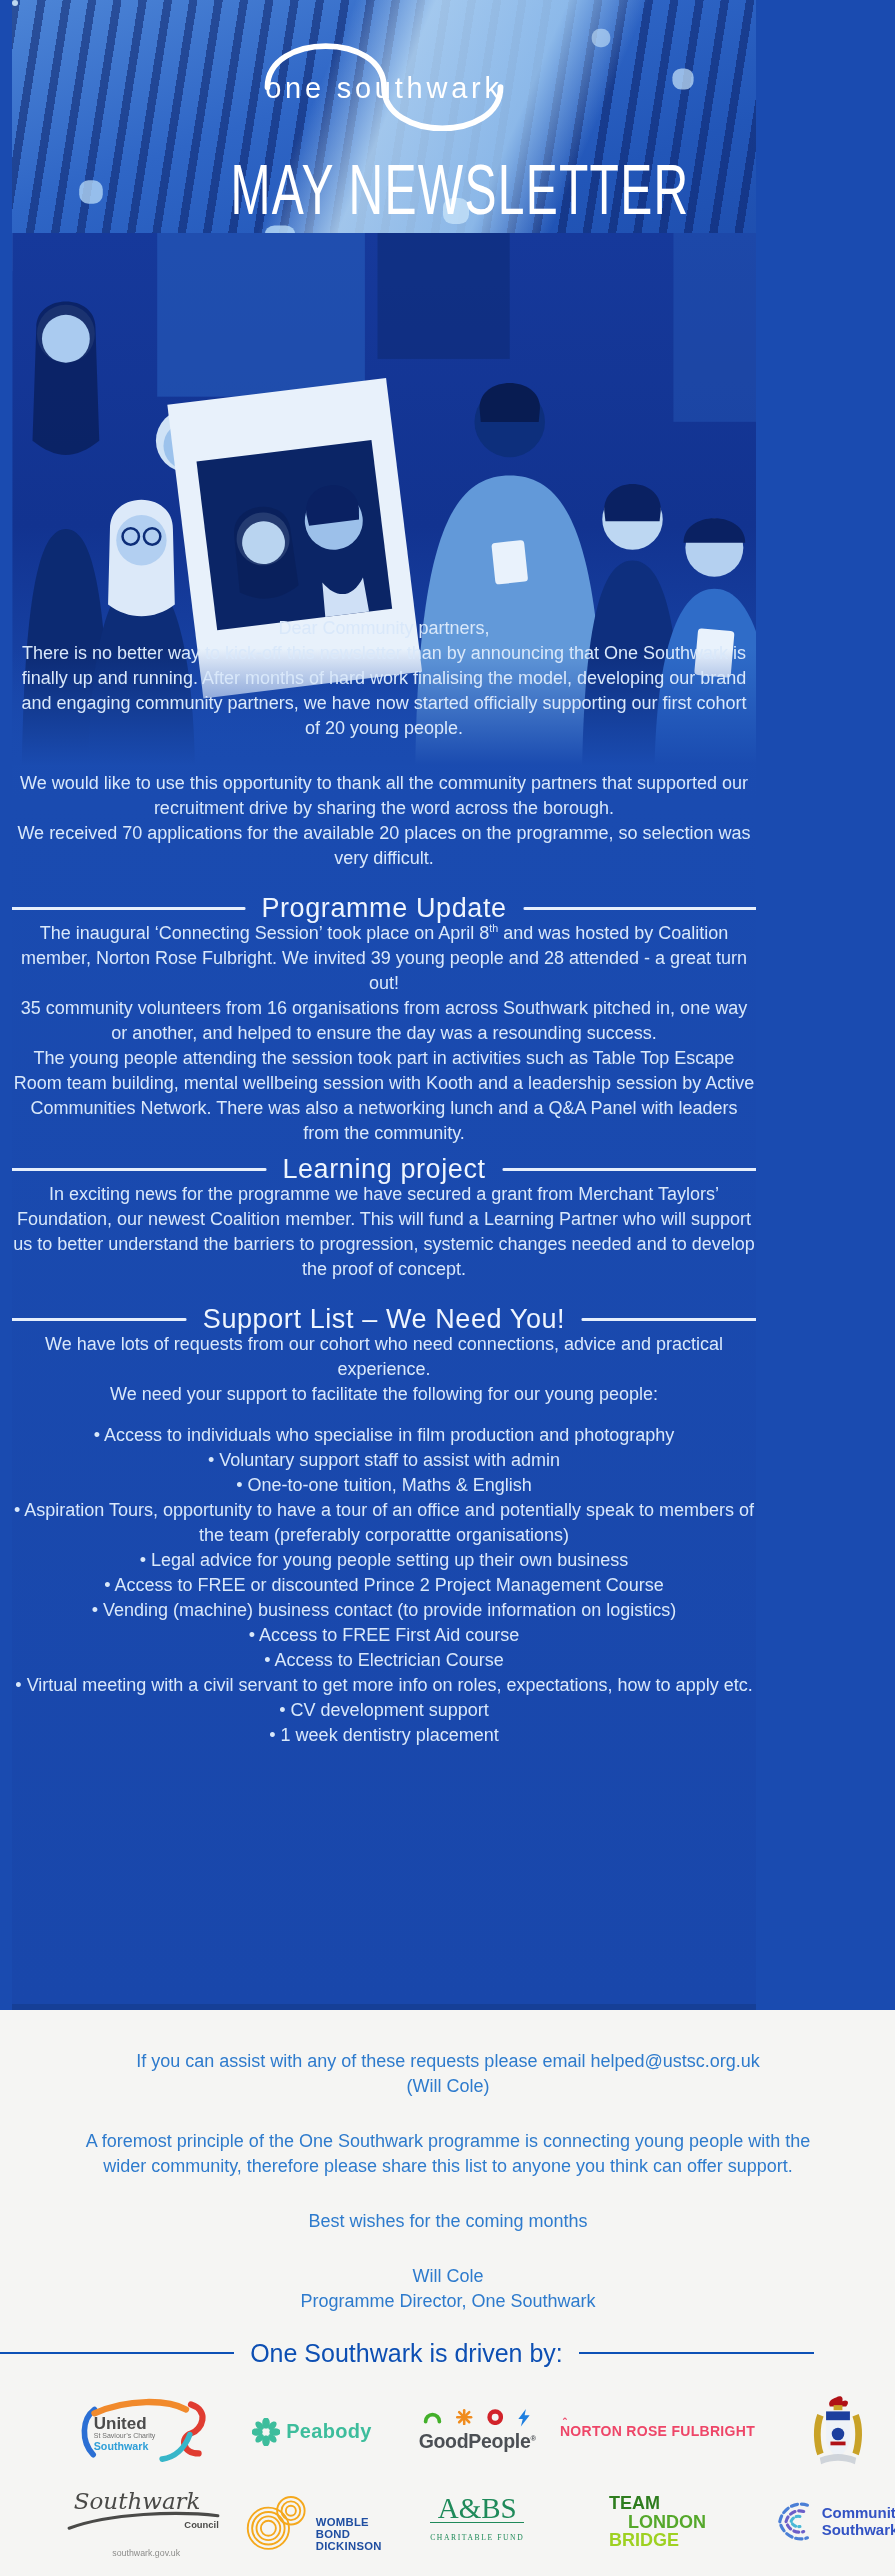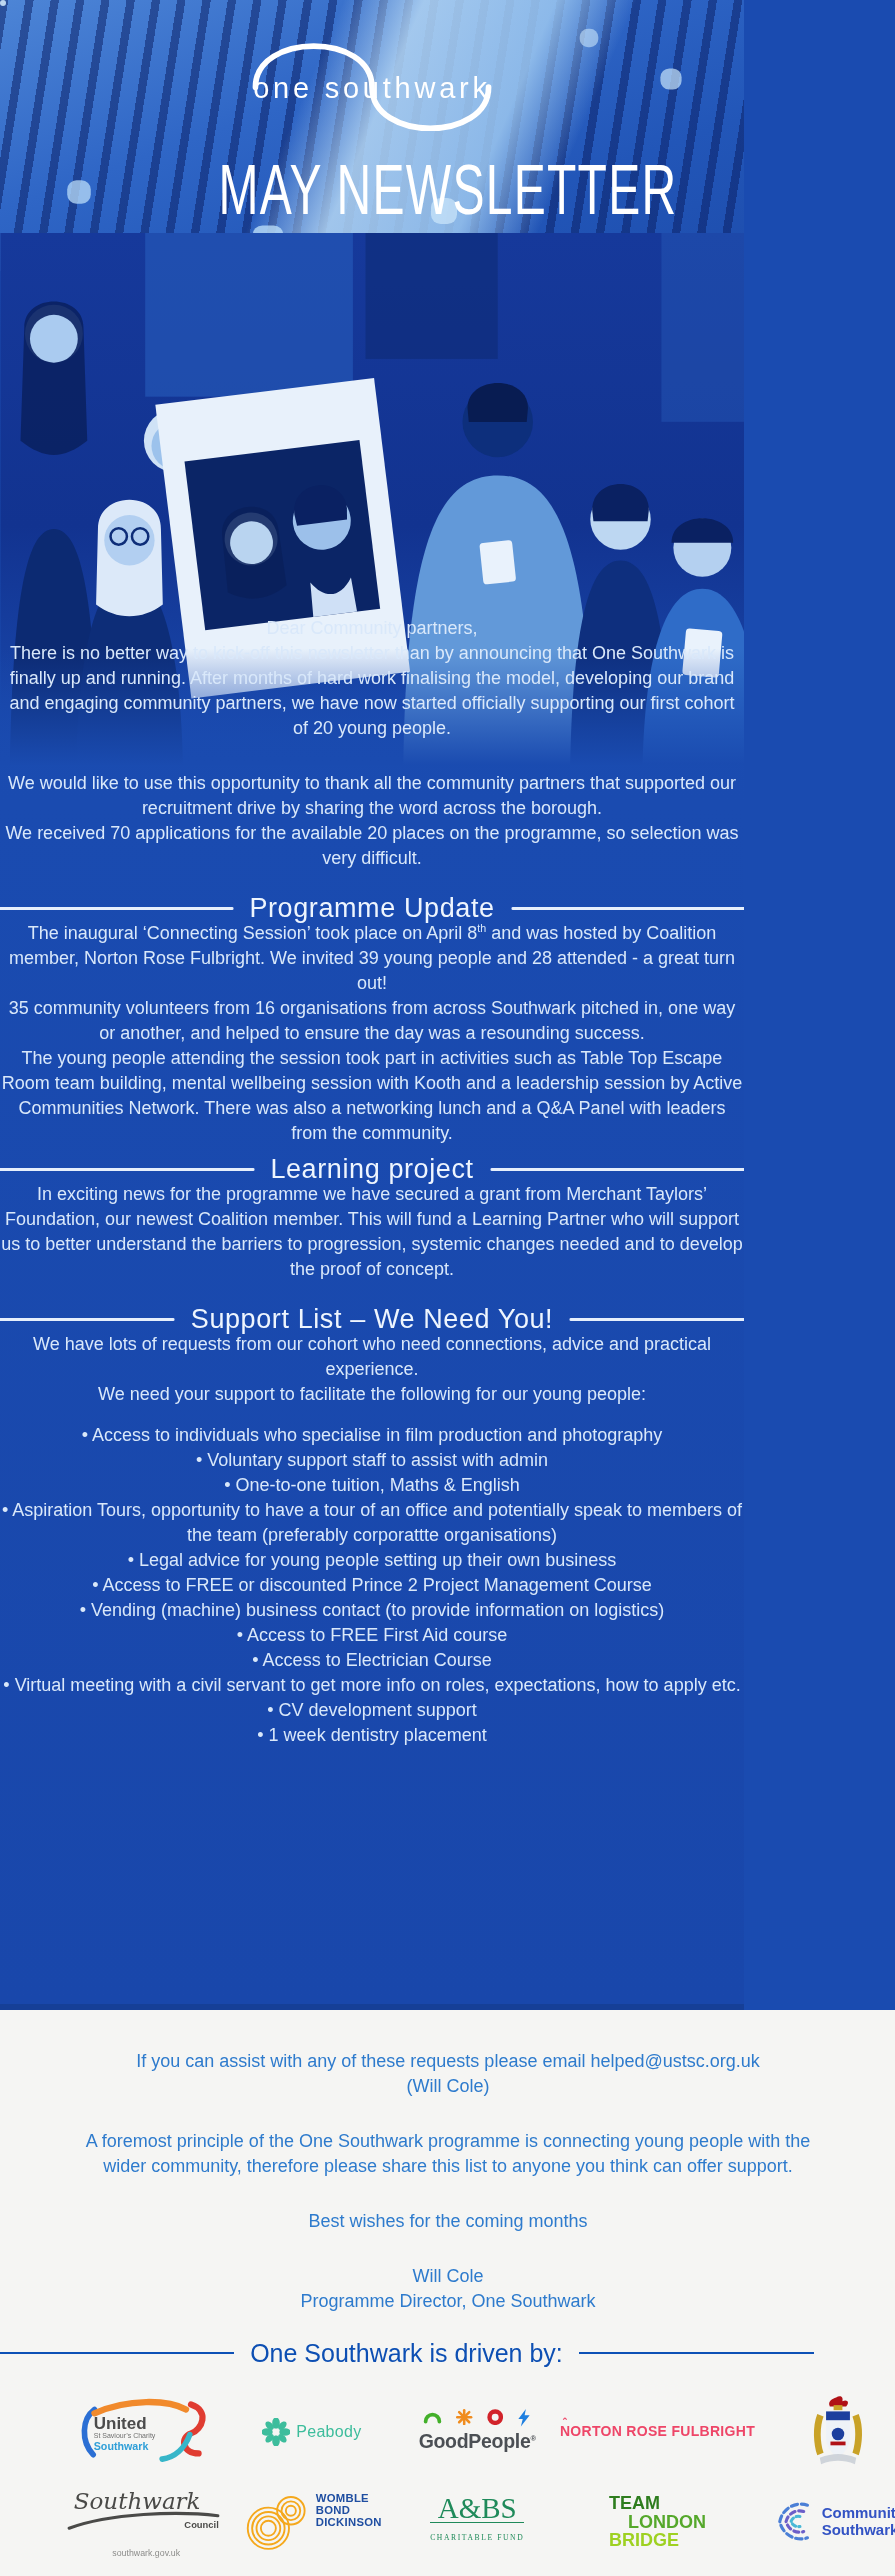--- a/index.html
+++ b/index.html
@@ -3,21 +3,21 @@
 <meta charset="utf-8">
 <style>
   html,body{margin:0;padding:0;background:#888;}
   .page{
     position:relative;width:896px;height:2576px;margin:0 auto;
     background:#1a4bb0;overflow:hidden;
     font-family:"Liberation Sans", sans-serif;
   }
   
   .blue-section{
-    position:absolute;top:0;left:0;width:744px;height:2010px;
+    position:absolute;top:0;left:12px;width:744px;height:2010px;
     background:linear-gradient(180deg,#1e55bb 0%,#1a4bb0 40%,#1947ab 100%);
     border-bottom:6.3px solid #163f97;box-sizing:border-box;overflow:hidden;
   }
   
   .ceiling{
     position:absolute;top:0;left:0;width:896px;height:271px;
     background:
       linear-gradient(113deg, rgba(182,216,244,0) 34%, rgba(182,216,244,.85) 42%, rgba(157,200,240,.85) 55%, rgba(182,216,244,0) 63%),
       repeating-linear-gradient(99deg, rgba(9,28,96,.50) 0 8.2px, rgba(9,28,96,0) 8.2px 25px),
       linear-gradient(160deg,#4d85d6 0%,#2f66c6 35%,#2256b8 65%,#1c4aa9 100%);
@@ -76,39 +76,39 @@
     width:857px;margin:29px auto 0;row-gap:16.4px;}
   .logo-cell{display:flex;flex-direction:column;align-items:center;justify-content:center;height:74px;}
   
   .uss{position:relative;width:145px;height:69px;}
   .uss .words{position:absolute;left:20px;top:17.6px;text-align:left;}
   .uss .w1{font-size:17px;font-weight:bold;color:#4c4c4c;line-height:17px;}
   .uss .w2{font-size:7px;color:#6f6f6f;line-height:8.8px;}
   .uss .w3{font-size:10.7px;font-weight:bold;color:#2f9fd8;line-height:12.6px;}
   
   .peabody{display:flex;align-items:center;gap:6.3px;color:#3dbd9c;}
-  .peabody .txt{font-size:16px;font-weight:400;letter-spacing:0.3px;}
+  .peabody .txt{font-size:20px;font-weight:700;letter-spacing:0.3px;}
   
   .gp{display:flex;flex-direction:column;align-items:center;}
   .gp .icons{display:flex;gap:14px;margin-bottom:2.5px;}
   .gp .txt{font-size:19.5px;font-weight:bold;color:#4b4f54;letter-spacing:-0.3px;}
   .gp .txt sup{font-size:7.6px;}
   
   .nrf{position:relative;color:#ee4668;font-size:14px;font-weight:600;letter-spacing:0.3px;white-space:nowrap;}
   .nrf .caret{position:absolute;top:-10px;left:1.3px;font-size:8.8px;color:#ee4668;}
   
   .crest svg{display:block;}
   
   .sc{position:relative;width:145px;height:63px;text-align:left;color:#4a4a48;}
   .sc .script{font-family:"DejaVu Serif",serif;font-style:italic;font-size:23px;line-height:23px;}
   .sc .council{font-size:9.4px;font-weight:bold;text-align:right;margin-top:-1.3px;}
   .sc .url{font-size:8.8px;color:#8d8d8b;text-align:center;margin-top:3.8px;}
   .sc svg{position:absolute;left:-8.8px;top:16.4px;}
   
-  .wbd{display:flex;align-items:flex-start;gap:5px;}
+  .wbd{display:flex;align-items:flex-end;gap:5px;}
   .wbd .stack{color:#1f4ea1;font-weight:bold;font-size:11.3px;line-height:12px;text-align:left;letter-spacing:0.3px;}
   
   .abs{color:#1f8a5a;font-family:"Liberation Serif",serif;text-align:center;}
   .abs .main{font-size:29px;line-height:28px;}
   .abs .sub{font-size:7.6px;letter-spacing:1.6px;border-top:1.3px solid #1f8a5a;padding-top:1.9px;}
   
   .tlb{font-weight:bold;font-size:18px;line-height:17.6px;text-align:left;transform:scaleY(1.05);}
   .tlb .l1{color:#2e7d1e;}
   .tlb .l2{color:#55a82b;padding-left:19px;}
   .tlb .l3{color:#9ed121;}

